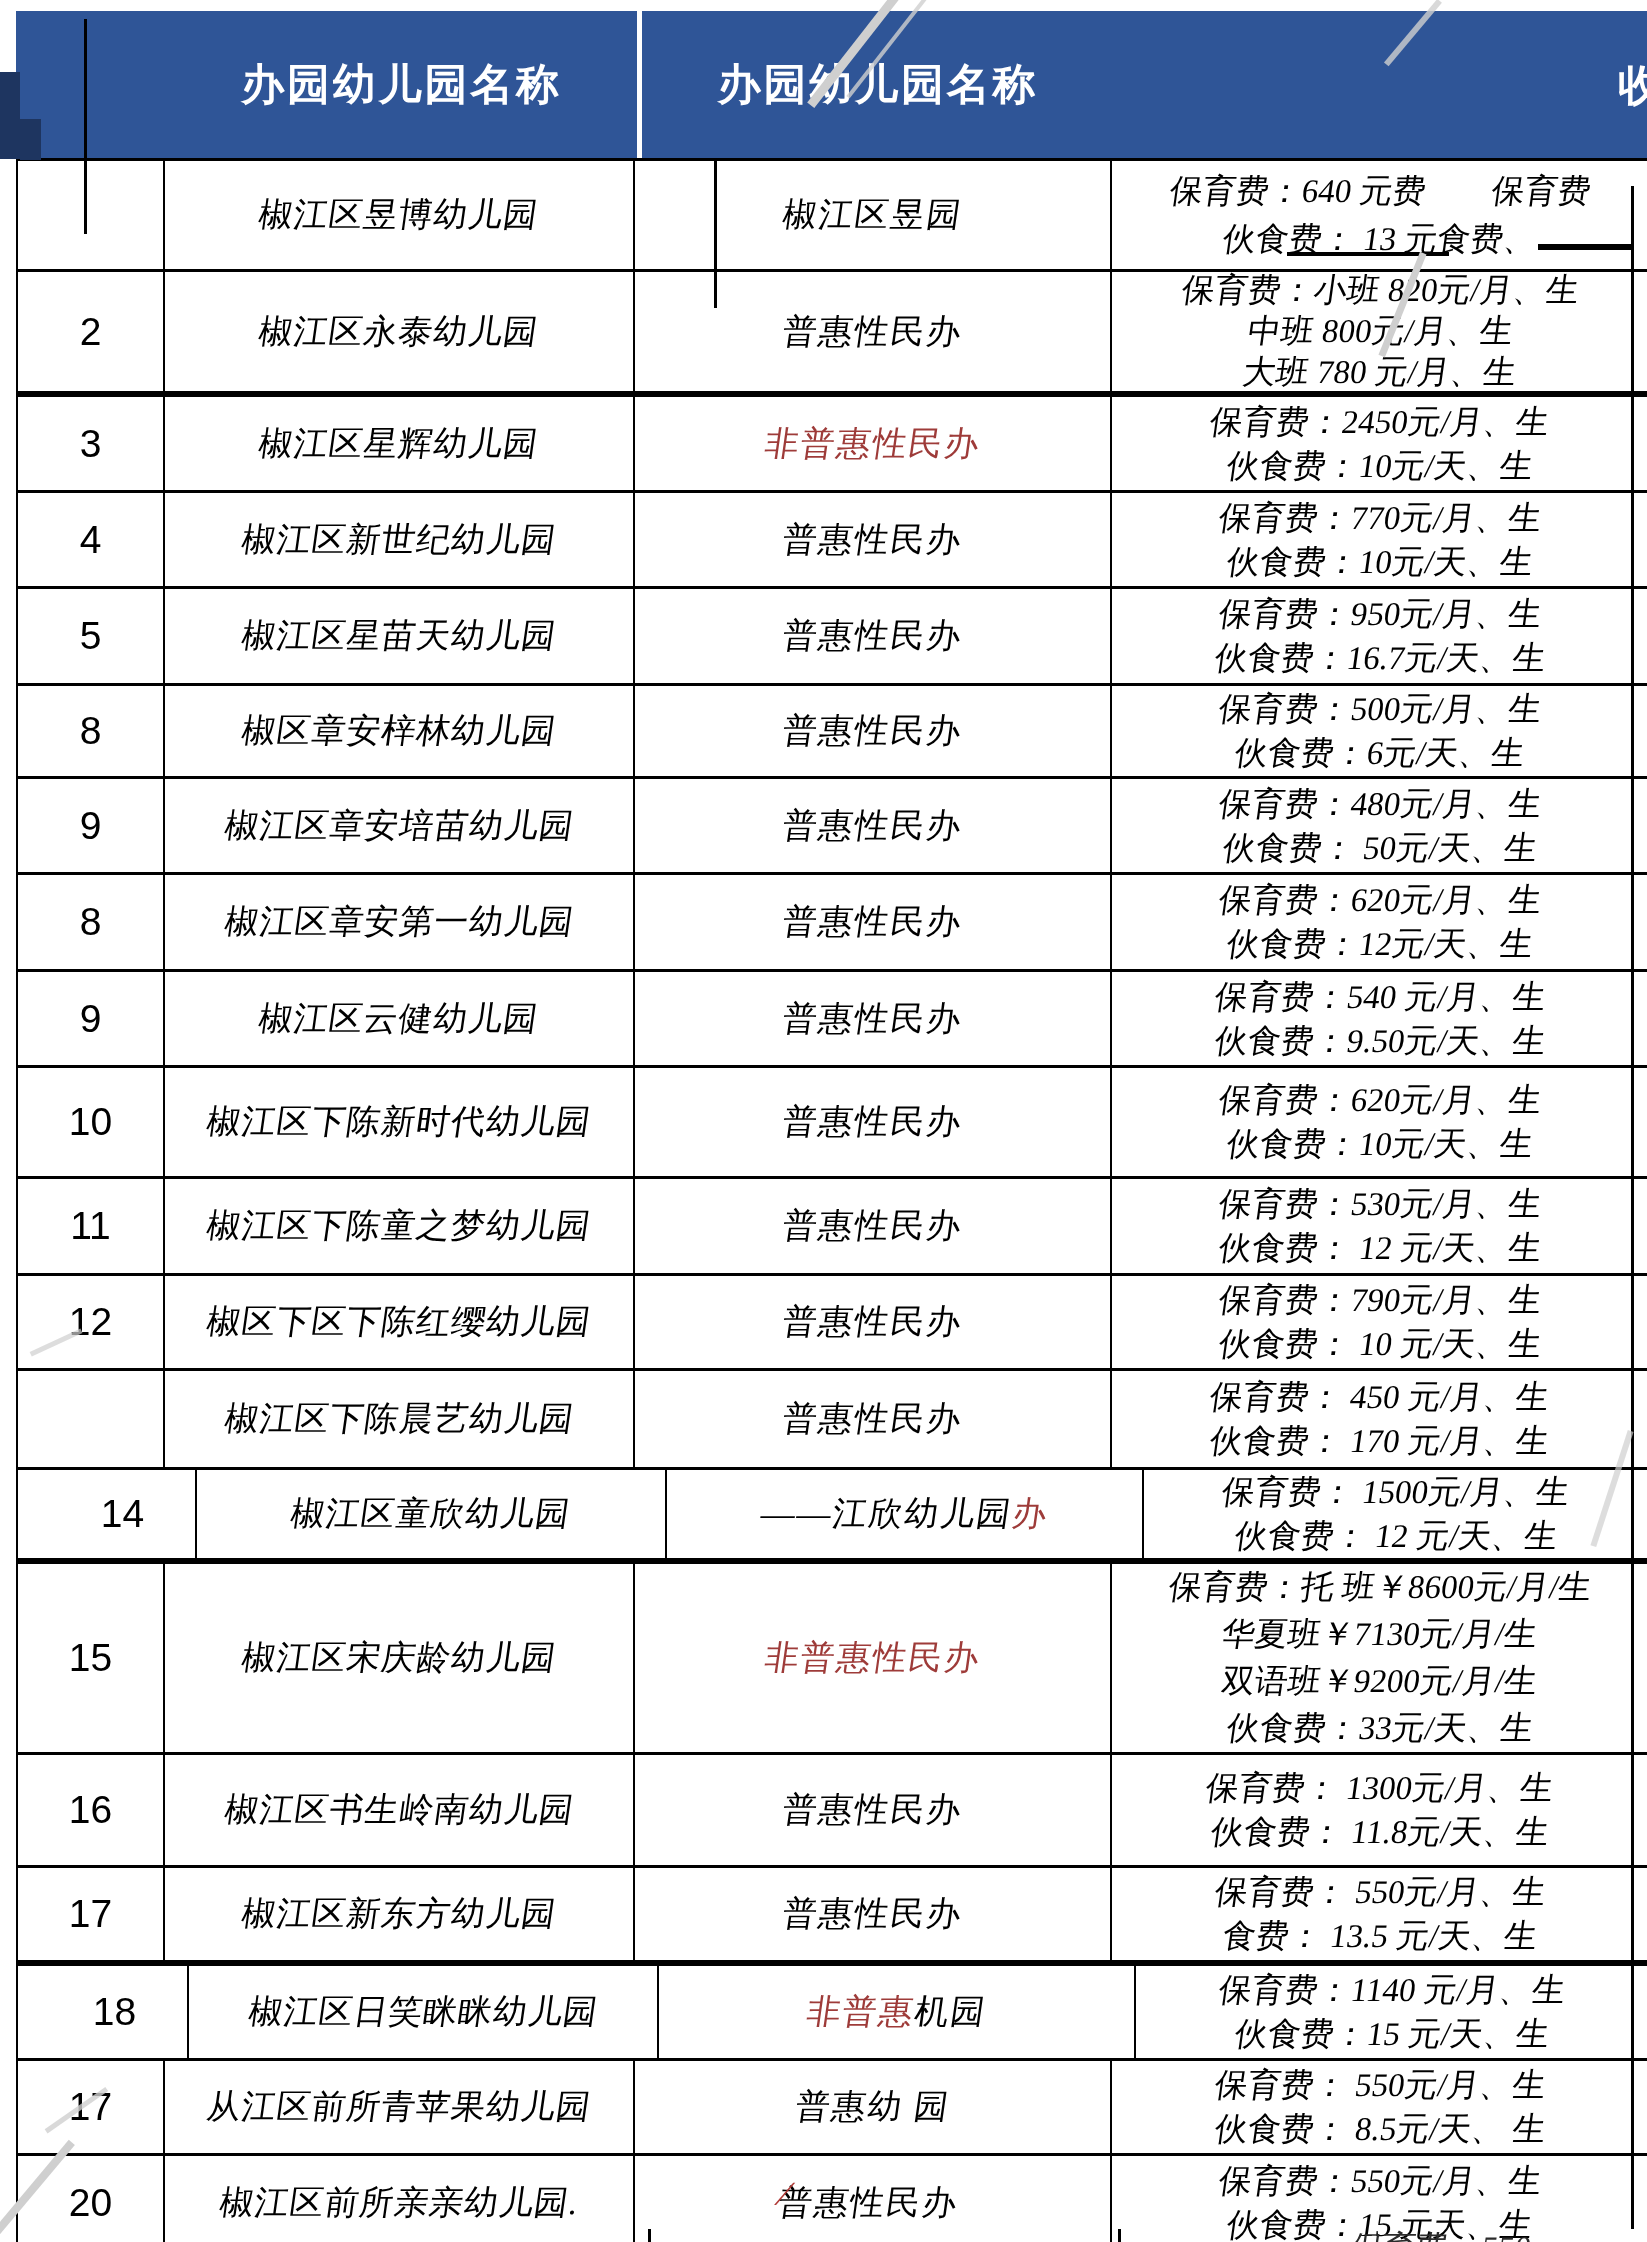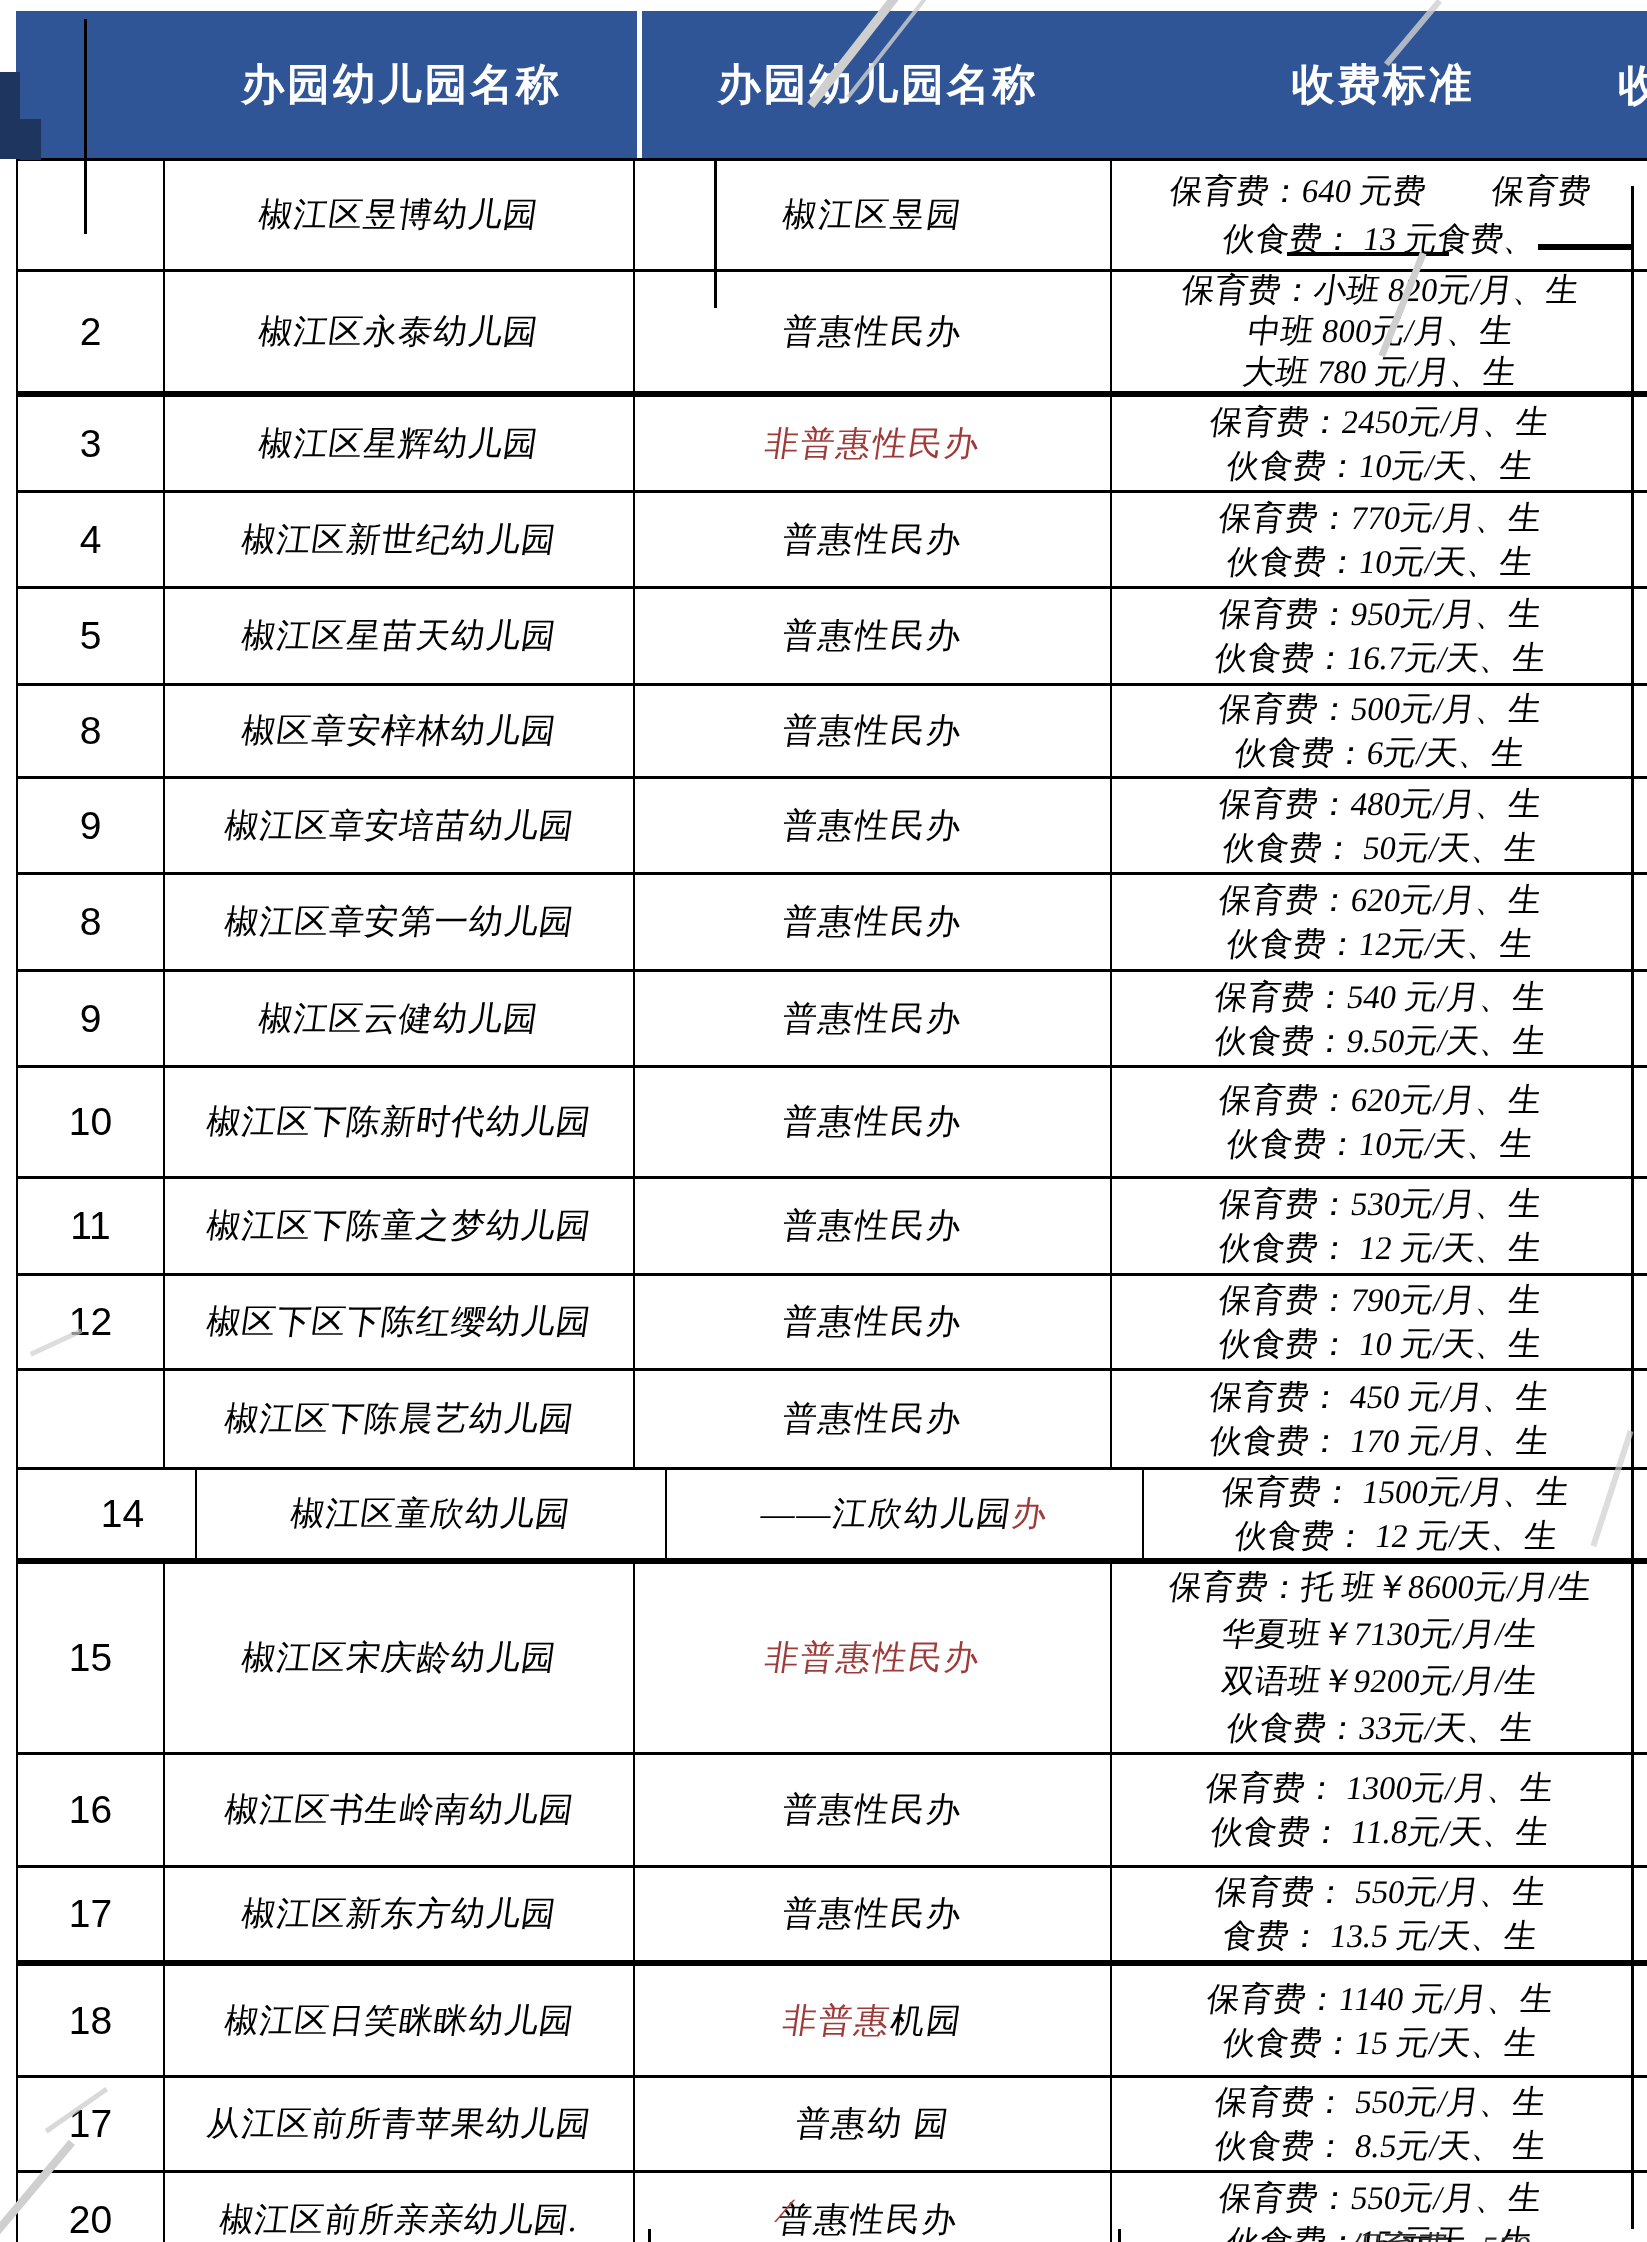--- a/index.html
+++ b/index.html
@@ -49,21 +49,20 @@
 <body>
 
 <div id="stage">
 
   <div id="tbl">
 
     <div class="hdr">
       <div class="hcell hc-num"></div>
       <div class="hcell hc-name">办园幼儿园名称</div>
       <div class="hcell hc-type">办园幼儿园名称</div>
-      <div class="hcell hc-fee">收费标准</div>
       <div class="hdr-gap"></div>
       <div class="hdr-partial">收</div>
     </div>
 
     <div id="tbody">
         <div class="row" style="height: 111px; border-bottom-width: 3.7px;">
           <div class="cell c-num">
             <span></span>
           </div>
           <div class="cell c-name">
@@ -313,21 +312,21 @@
             <span class="cjk">椒江区新东方幼儿园</span>
           </div>
           <div class="cell c-type">
             <span class="cjk"><span>普惠性民办</span></span>
           </div>
           <div class="cell c-fee">
             <span class="fee-line" style="line-height: 44px;">保育费： 550元/月、生</span>
             <span class="fee-line" style="line-height: 44px;">食费： 13.5 元/天、生</span>
           </div>
         </div>
-        <div class="row" style="height: 112px; border-bottom-width: 3.7px;">
+        <div class="row" style="height: 95px; border-bottom-width: 3.7px; padding-left: 24px;">
           <div class="cell c-num">
             <span>18</span>
           </div>
           <div class="cell c-name">
             <span class="cjk">椒江区日笑眯眯幼儿园</span>
           </div>
           <div class="cell c-type">
             <span class="cjk"><span class="red">非普惠</span><span>机园</span></span>
           </div>
           <div class="cell c-fee">

